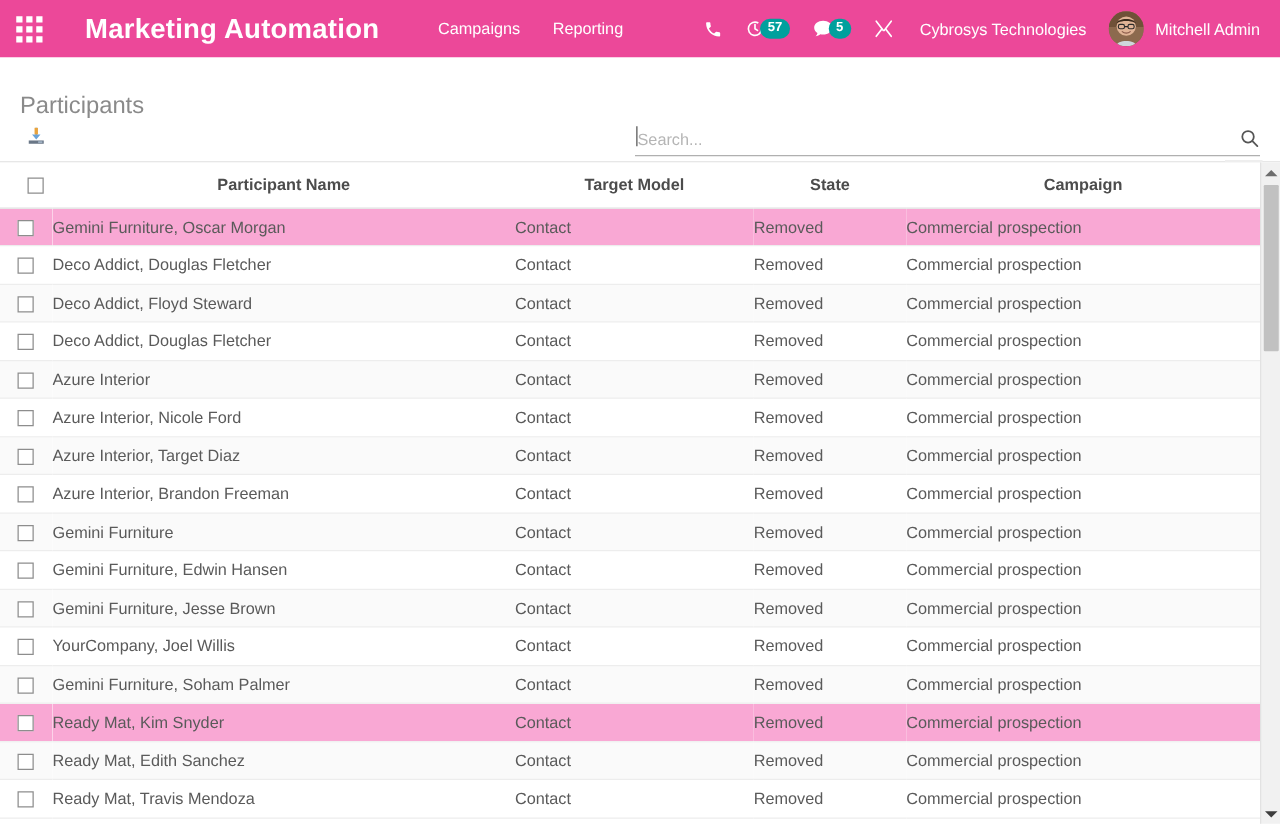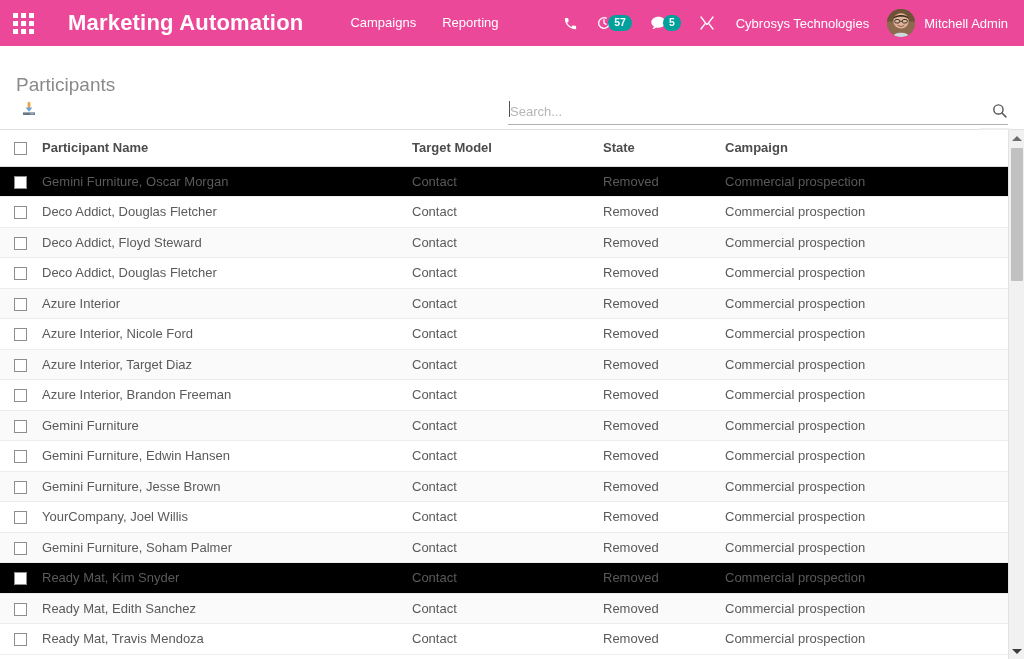--- a/index.html
+++ b/index.html
@@ -221,31 +221,32 @@
     height: 30.5px;
     white-space: nowrap;
     overflow: hidden;
     text-overflow: ellipsis;
   }
   table.o-list thead th {
     font-weight: bold;
     color: #4c4c4c;
     border-bottom: 1px solid #dfdfdf;
     height: 36px;
+    text-align: center;
   }
   .col-check { width: 42px; padding-left: 14px !important; }
   .col-name  { width: 370px; }
   .col-model { width: 191px; }
   .col-state { width: 122px; }
   .col-camp  { width: 283px; }
 
   table.o-list tbody tr { border-bottom: 1px solid #ededed; }
   table.o-list tbody tr:nth-child(odd) { background: #fafafa; }
   table.o-list tbody tr:nth-child(even) { background: #ffffff; }
-  table.o-list tbody tr.row-highlight { background: #000000; }
+  table.o-list tbody tr.row-highlight { background: #f9a8d4; }
   table.o-list tbody td { color: #5a5a5a; }
 
   .cb {
     width: 13px; height: 13px;
     border: 1px solid #8d8d8d;
     background: #fff;
     display: inline-block;
     vertical-align: middle;
     cursor: pointer;
   }

